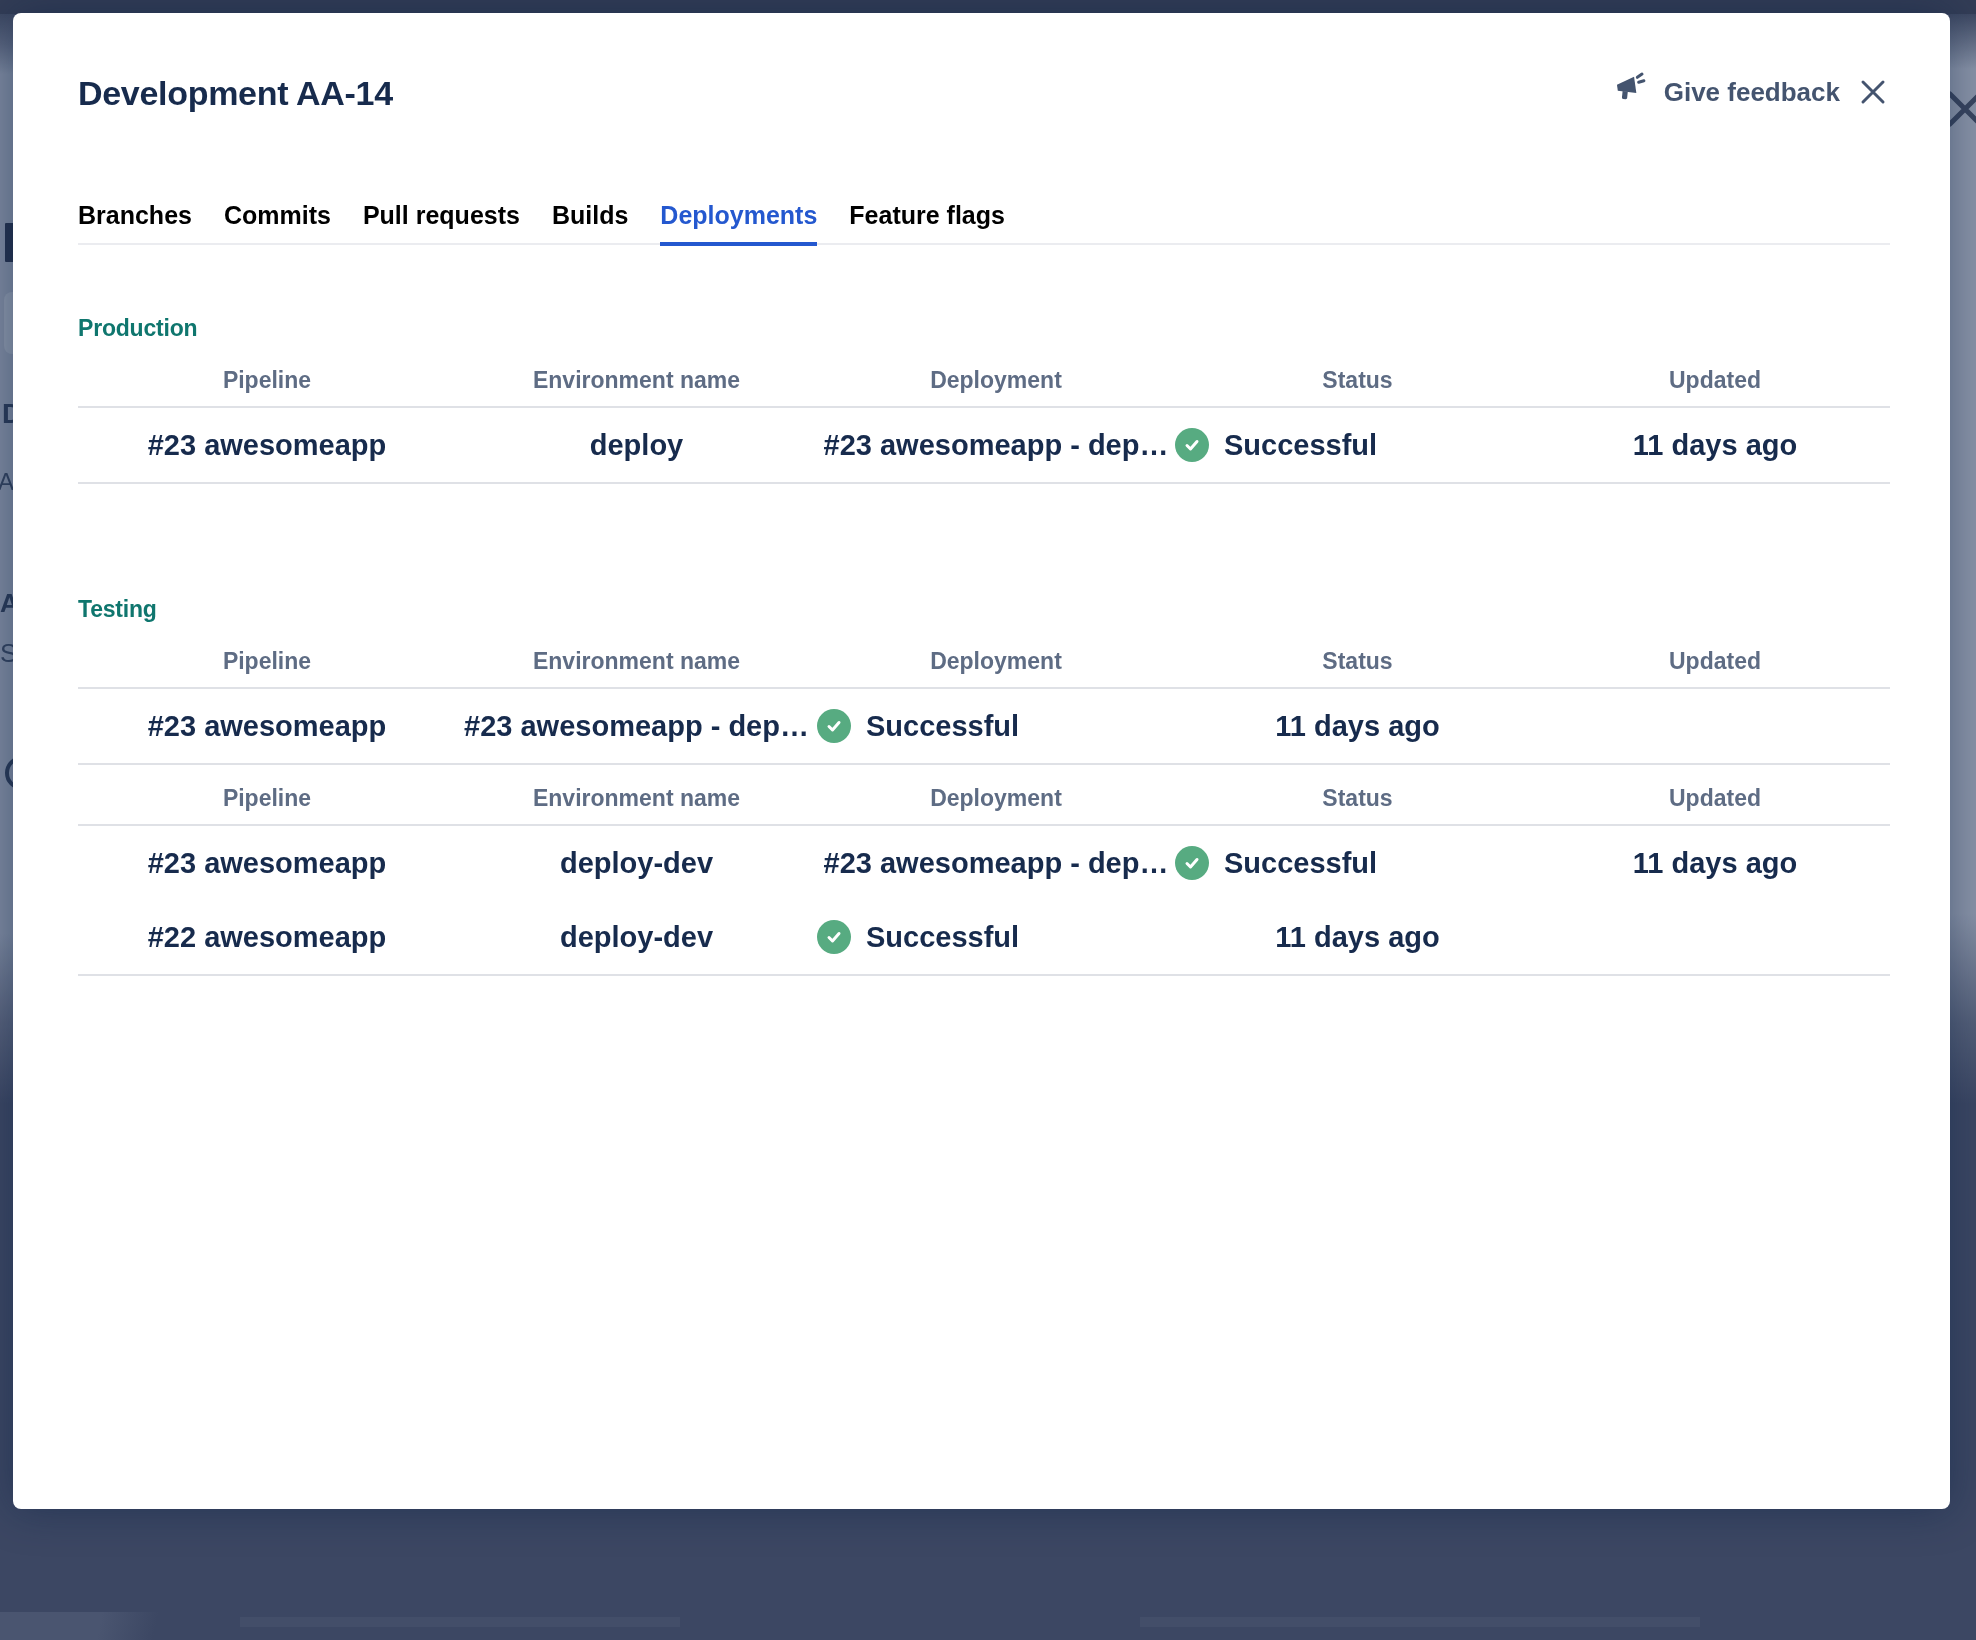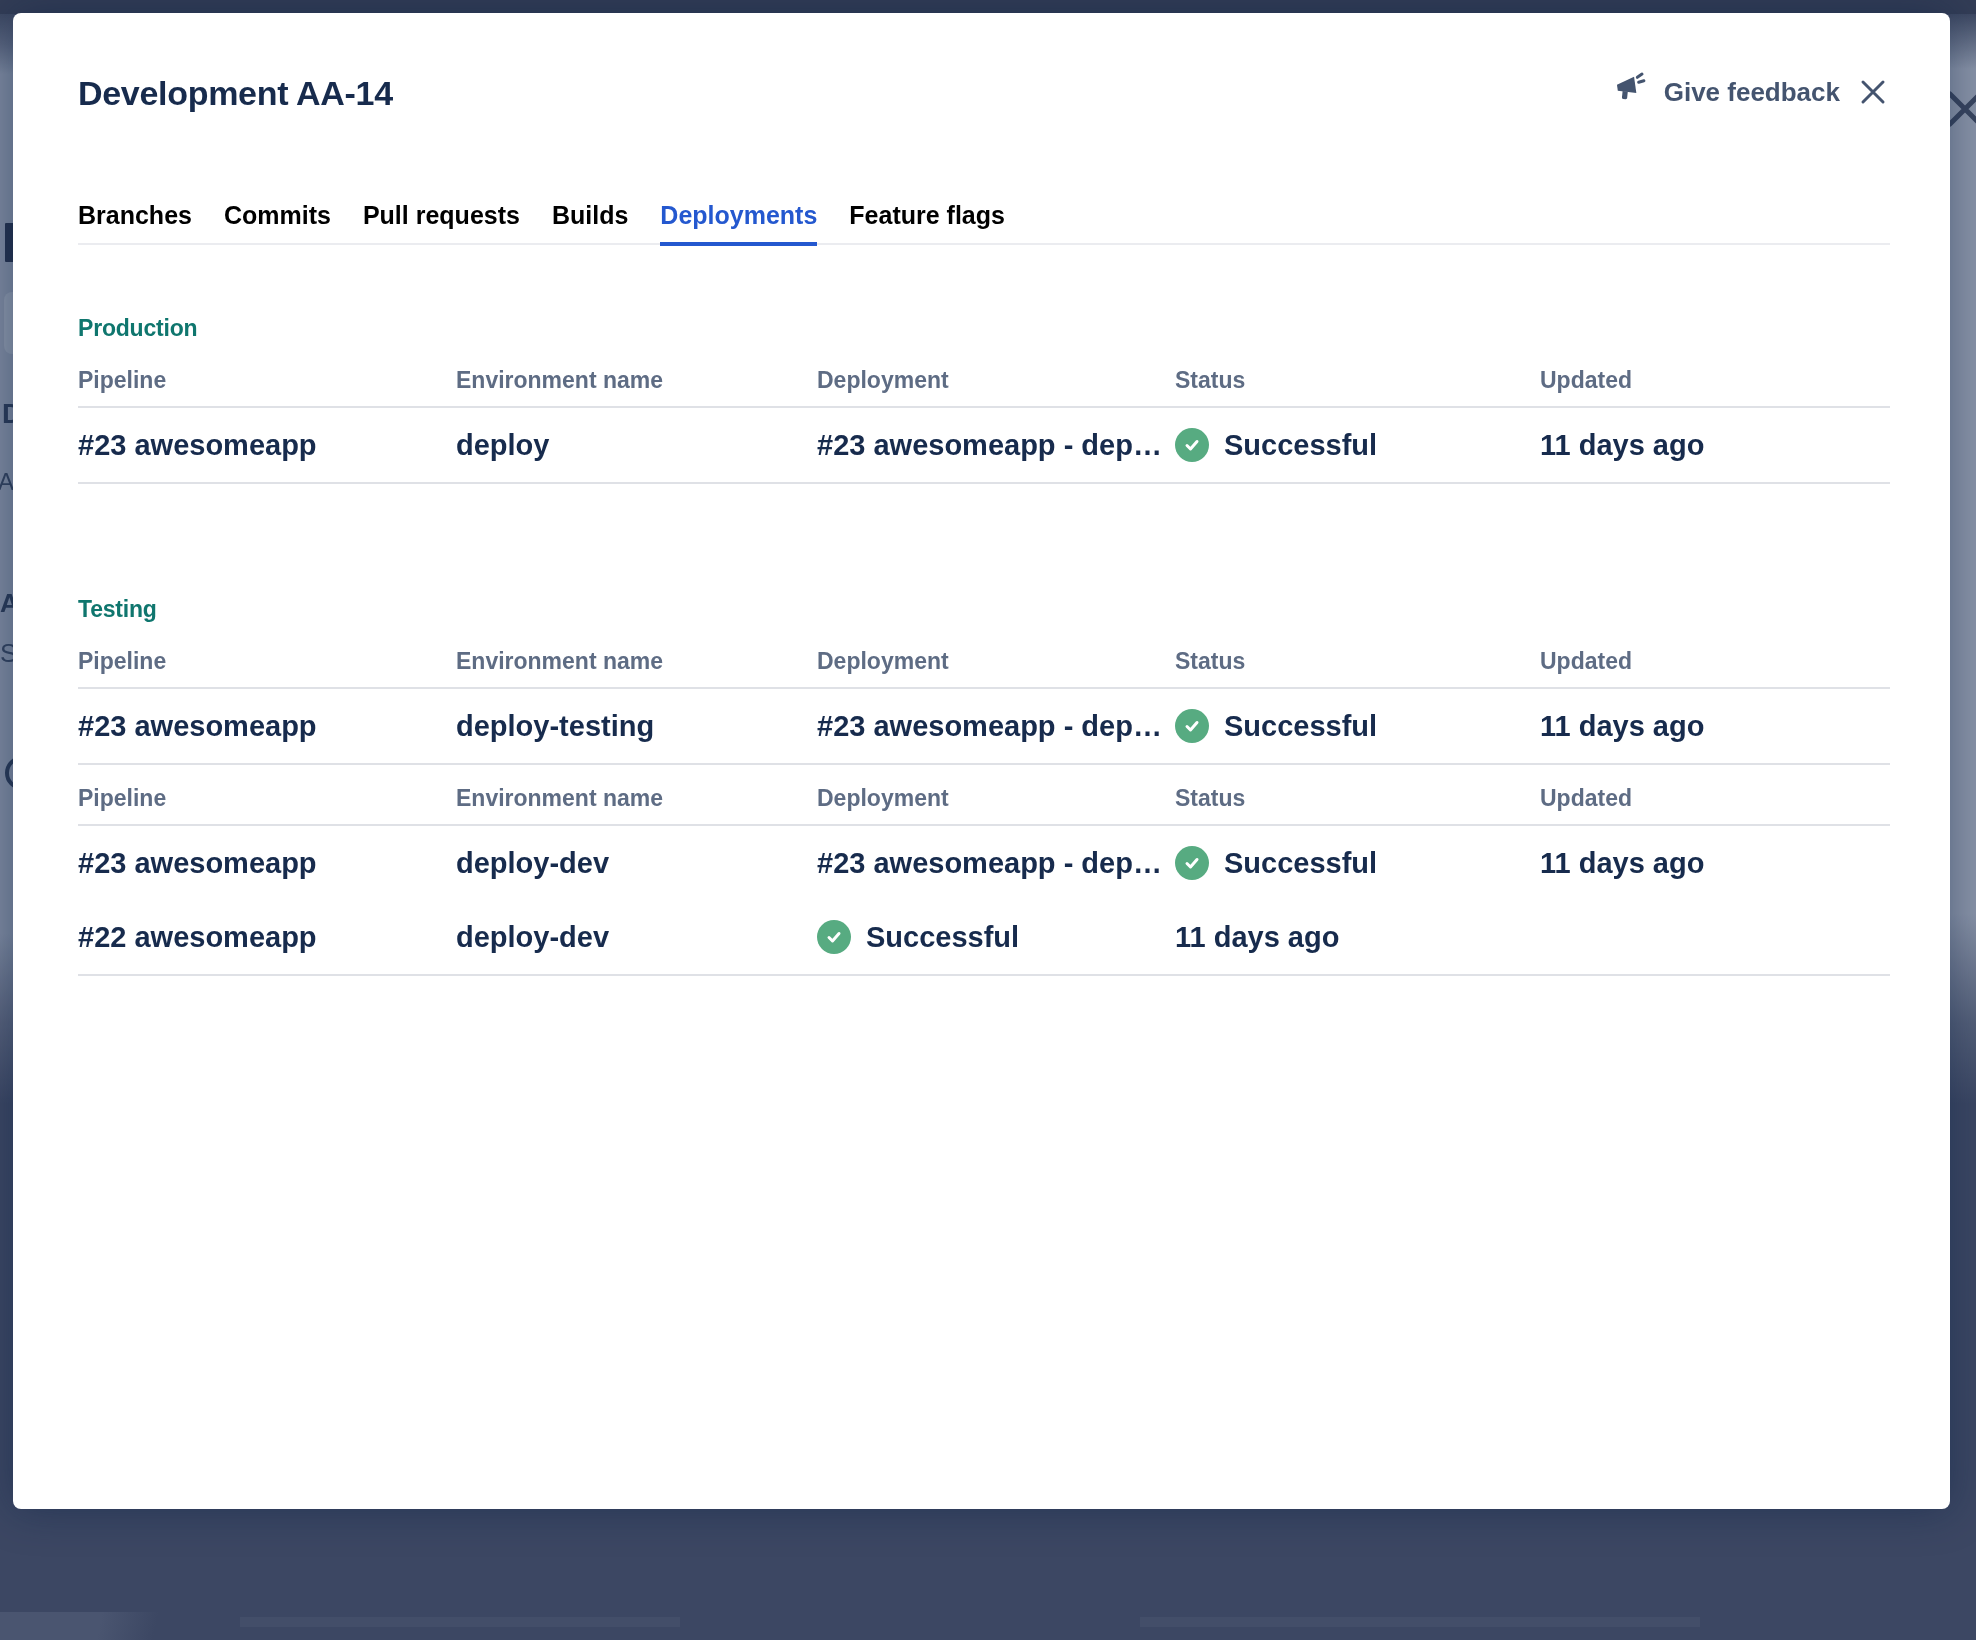--- a/index.html
+++ b/index.html
@@ -44,21 +44,21 @@
     padding-bottom:12px; border-bottom:4px solid transparent; margin-bottom:-3px; cursor:pointer; }
   .tab.active { color:#2458CF; border-bottom-color:#2458CF; }
 
   
   .section h2 { font-size:23px; line-height:38px; font-weight:bold; color:#0f766e; letter-spacing:-0.2px; }
   .sec-production h2 { margin-top:64px; }
   .sec-testing h2 { margin-top:106px; }
   .sec-development h2 { margin-top:66px; }
 
   .tbl { width:1812px; }
-  .thead, .trow { display:grid; grid-template-columns:378px 361px 358px 365px auto; align-items:center; }
+  .thead, .trow { display:grid; grid-template-columns:378px 361px 358px 365px auto; align-items:center;text-align:center; }
   .thead { margin-top:20px; padding-bottom:12px; border-bottom:2px solid #DFE1E6; }
   .thead span { font-size:23px; font-weight:600; color:#5E6C84; }
   .trow { border-bottom:2px solid #DFE1E6; }
   .trow .cell { font-size:29px; color:#172B4D; padding:20px 0; white-space:nowrap; overflow:hidden;font-weight:bold; }
   .link { color:#2458CF; cursor:pointer; }
   .status-cell { display:flex; align-items:center; gap:15px; }
   .status-dot { width:34px; height:34px; border-radius:50%; background:#57AB81; flex:0 0 auto;
     display:flex; align-items:center; justify-content:center; }
 </style>
 </head>
@@ -153,21 +153,20 @@
     <div class="tbl">
       <div class="thead">
         <span>Pipeline</span>
         <span>Environment name</span>
         <span>Deployment</span>
         <span>Status</span>
         <span>Updated</span>
       </div>
       <div class="trow">
         <span class="cell link">#23 awesomeapp</span>
-        <span class="cell">deploy-testing</span>
         <span class="cell link">#23 awesomeapp - dep…</span>
         <span class="cell status-cell">
           <span class="status-dot">
             <svg width="20" height="20" viewBox="0 0 20 20">
                 <path d="M5 10.5 L8.5 14 L15 6.5" stroke="#FFFFFF" stroke-width="3" fill="none" stroke-linecap="round" stroke-linejoin="round"></path>
               </svg>
           </span>
           <span>Successful</span>
         </span>
         <span class="cell">11 days ago</span>

